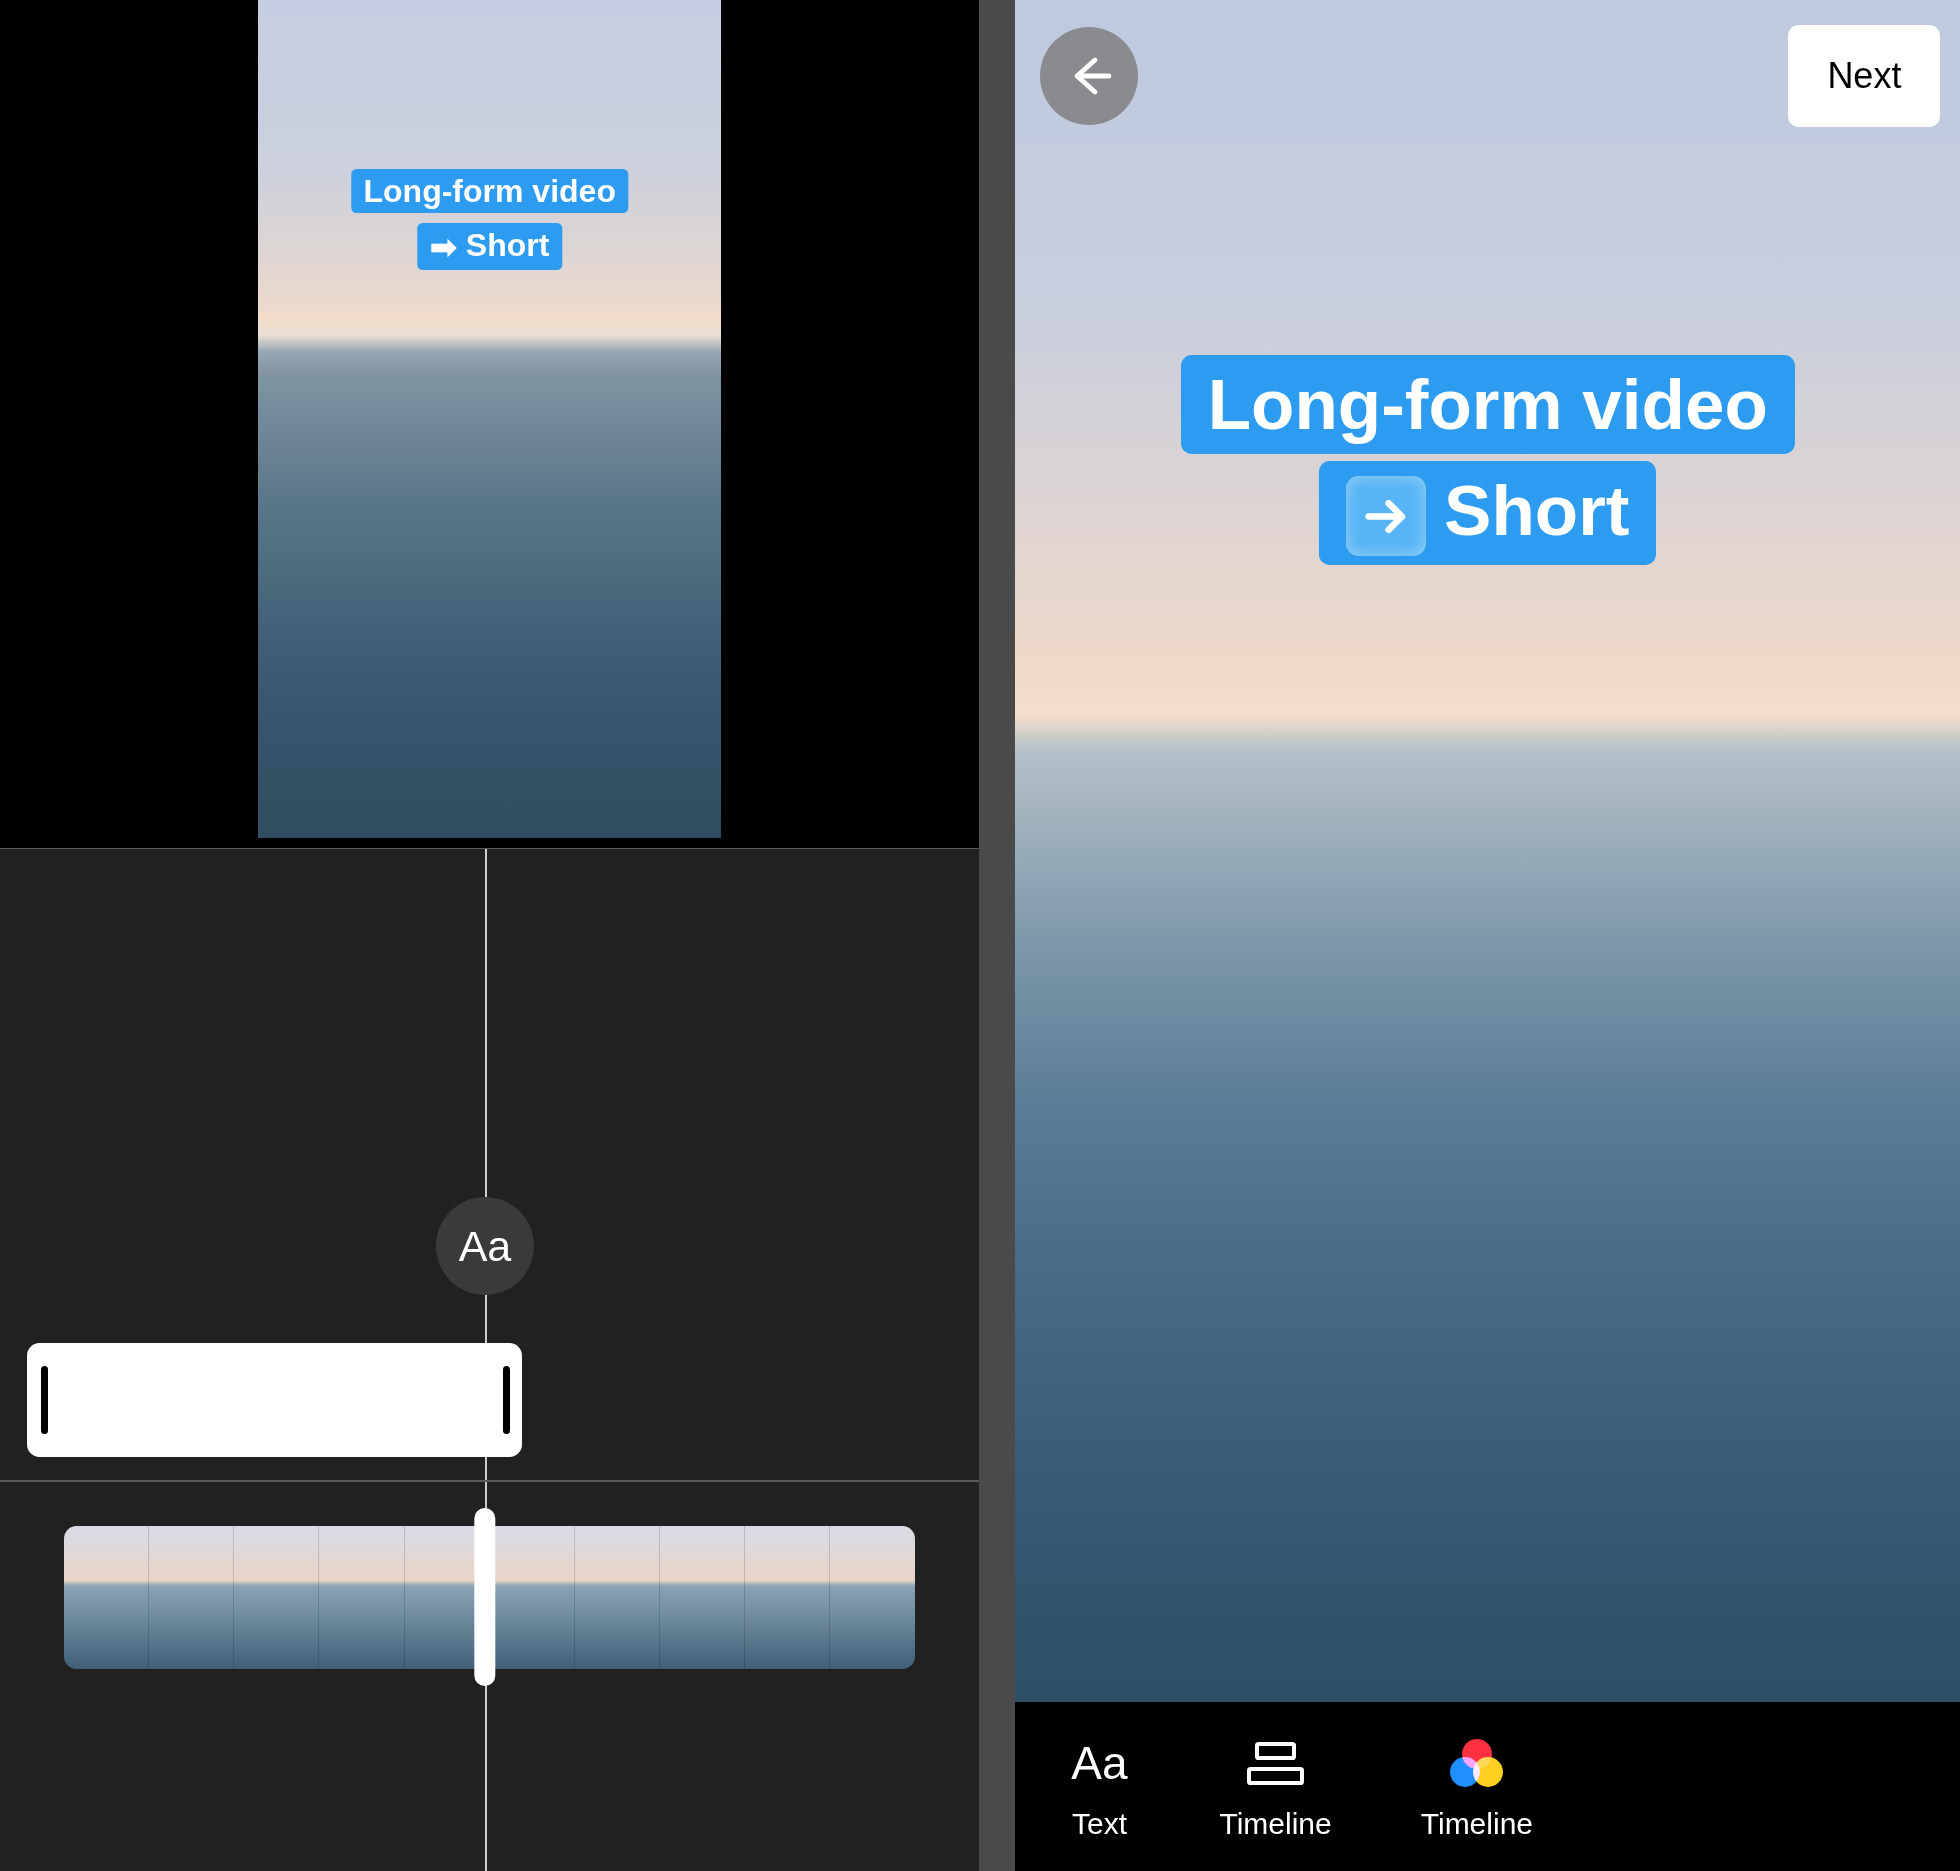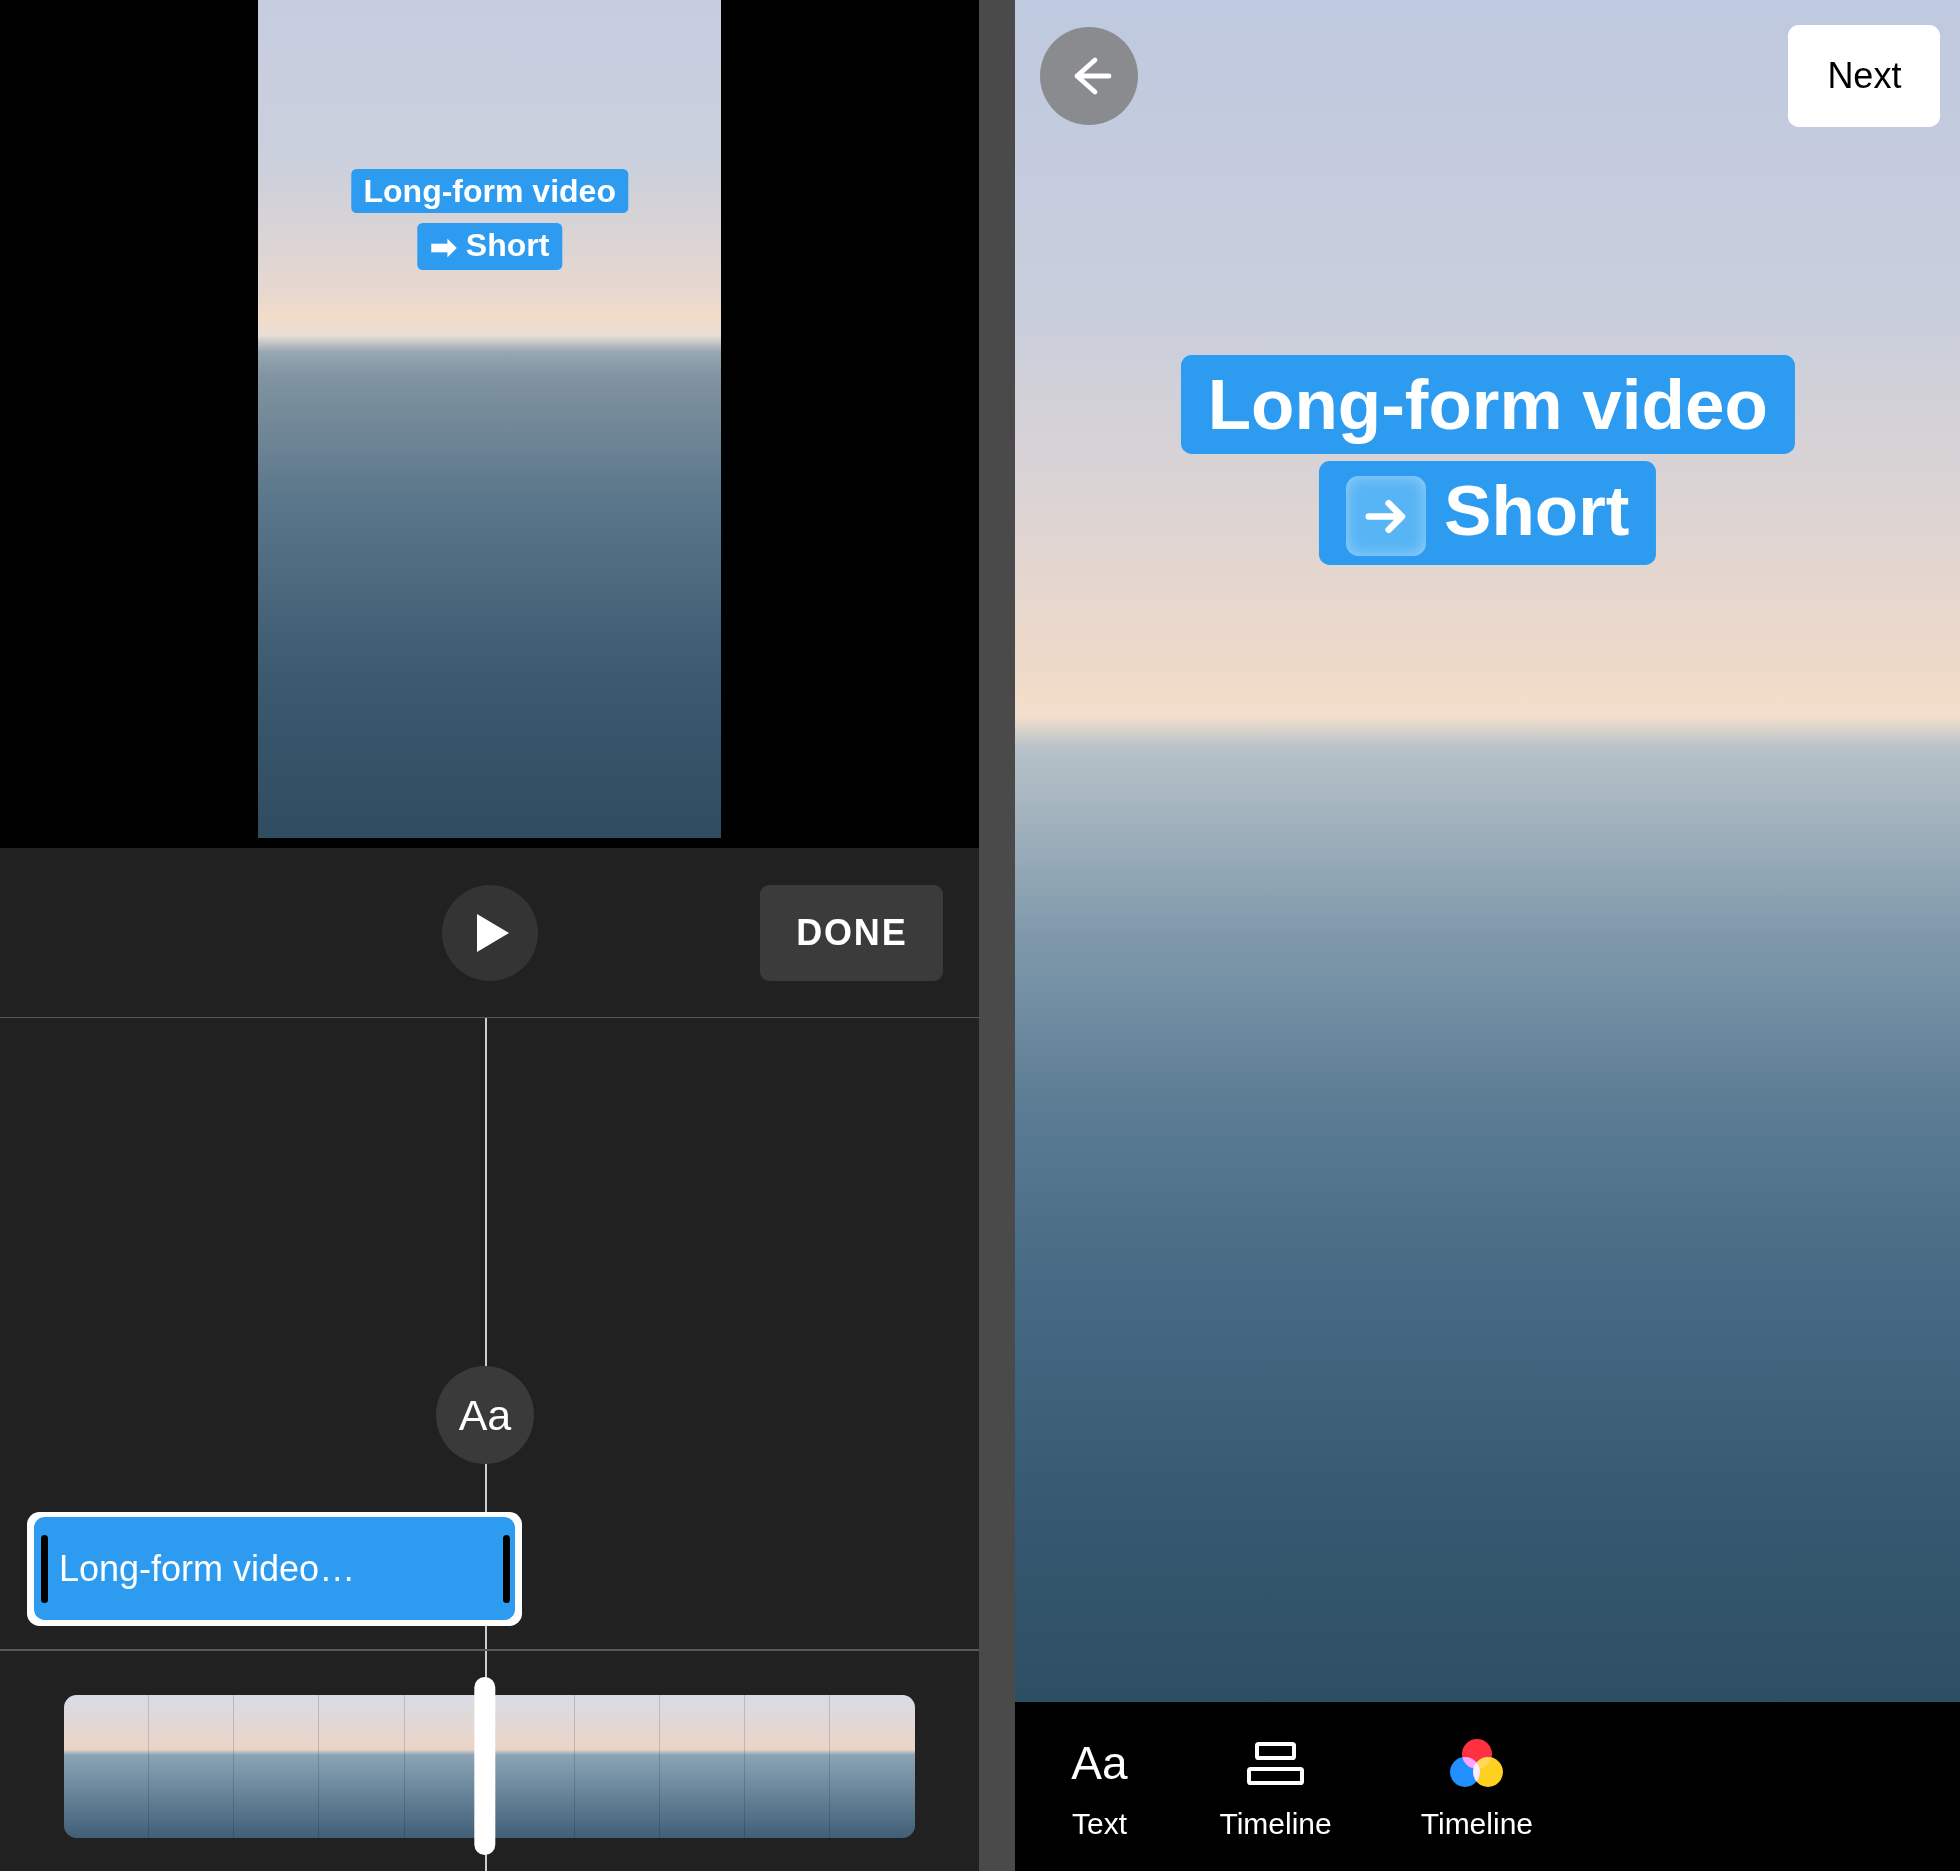--- a/index.html
+++ b/index.html
@@ -68,35 +68,26 @@
       <div class="sky-small"></div>
       <div class="overlay-text-small">
         <span class="ot-line">Long-form video</span><br>
         <span class="ot-line2">
           <span class="arrow-emoji-s">➡</span><span>Short</span>
         </span>
       </div>
     </div>
   </div>
 
-  <div class="controls-bar">
-    <div class="play-btn">
-      <div class="play-triangle"></div>
-    </div>
-    <div class="done-btn">DONE</div>
-  </div>
 
   <div class="timeline">
     <div class="playhead"></div>
     <div class="aa-badge">Aa</div>
 
     <div class="clip-border"></div>
-    <div class="text-clip">
-      <span>Long-form video…</span>
-    </div>
     <div class="clip-handle-l"></div>
     <div class="clip-handle-r"></div>
 
     <div class="timeline-divider"></div>
 
     <div class="filmstrip">
       <div class="frame"></div>
       <div class="frame"></div>
       <div class="frame"></div>
       <div class="frame"></div>

